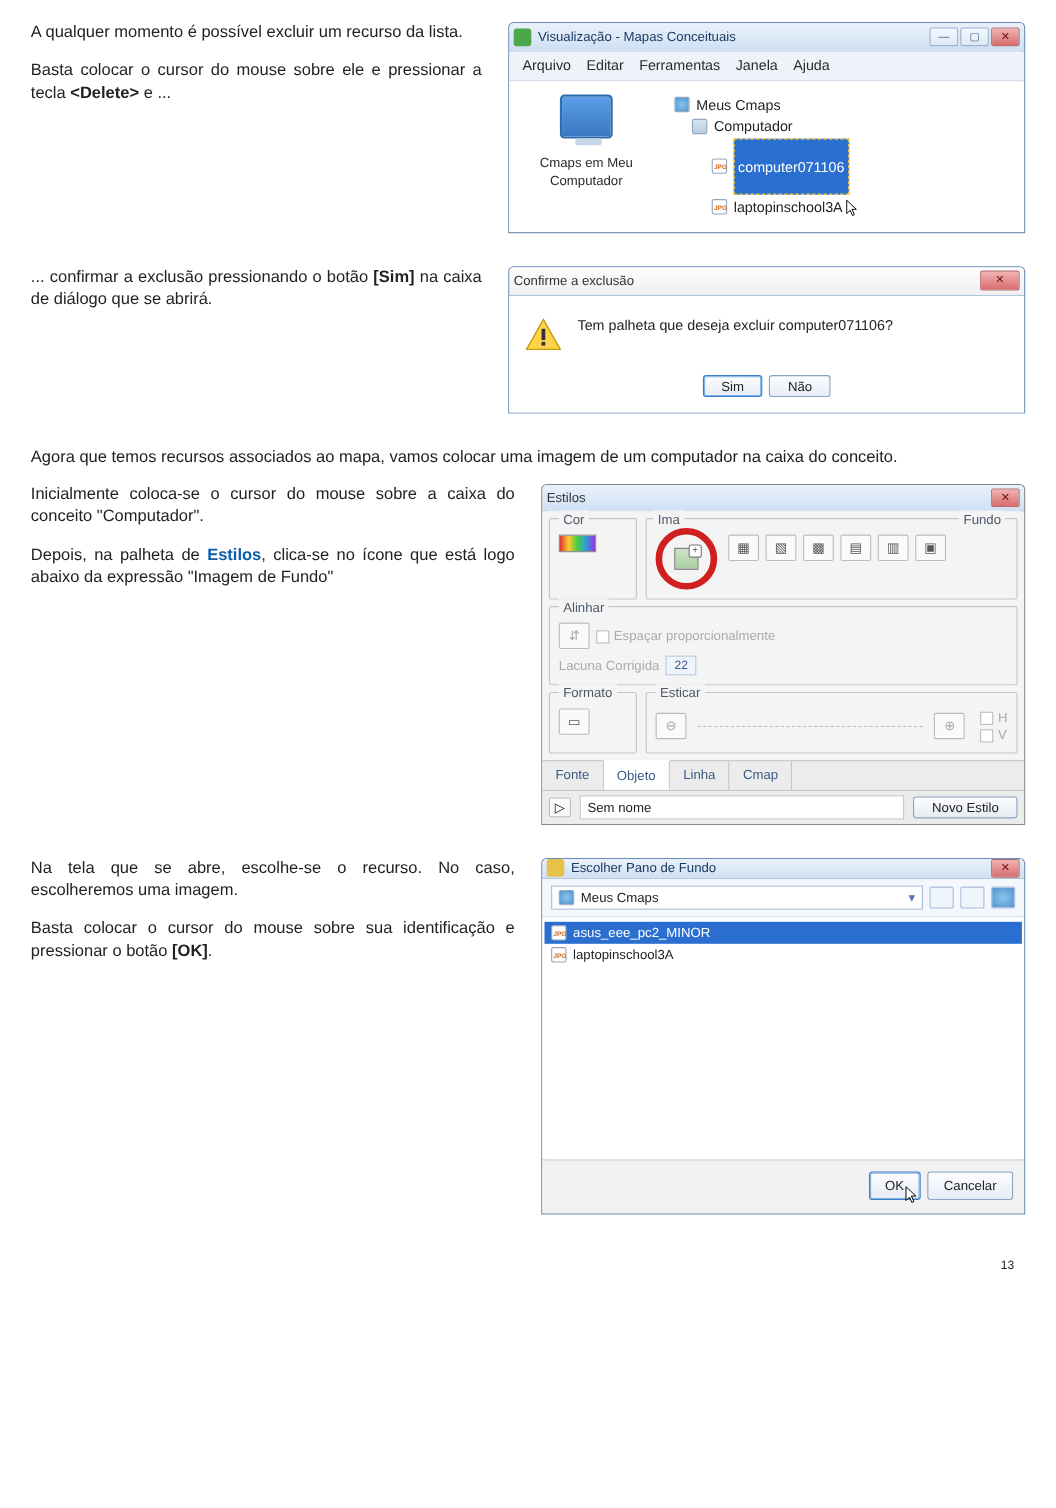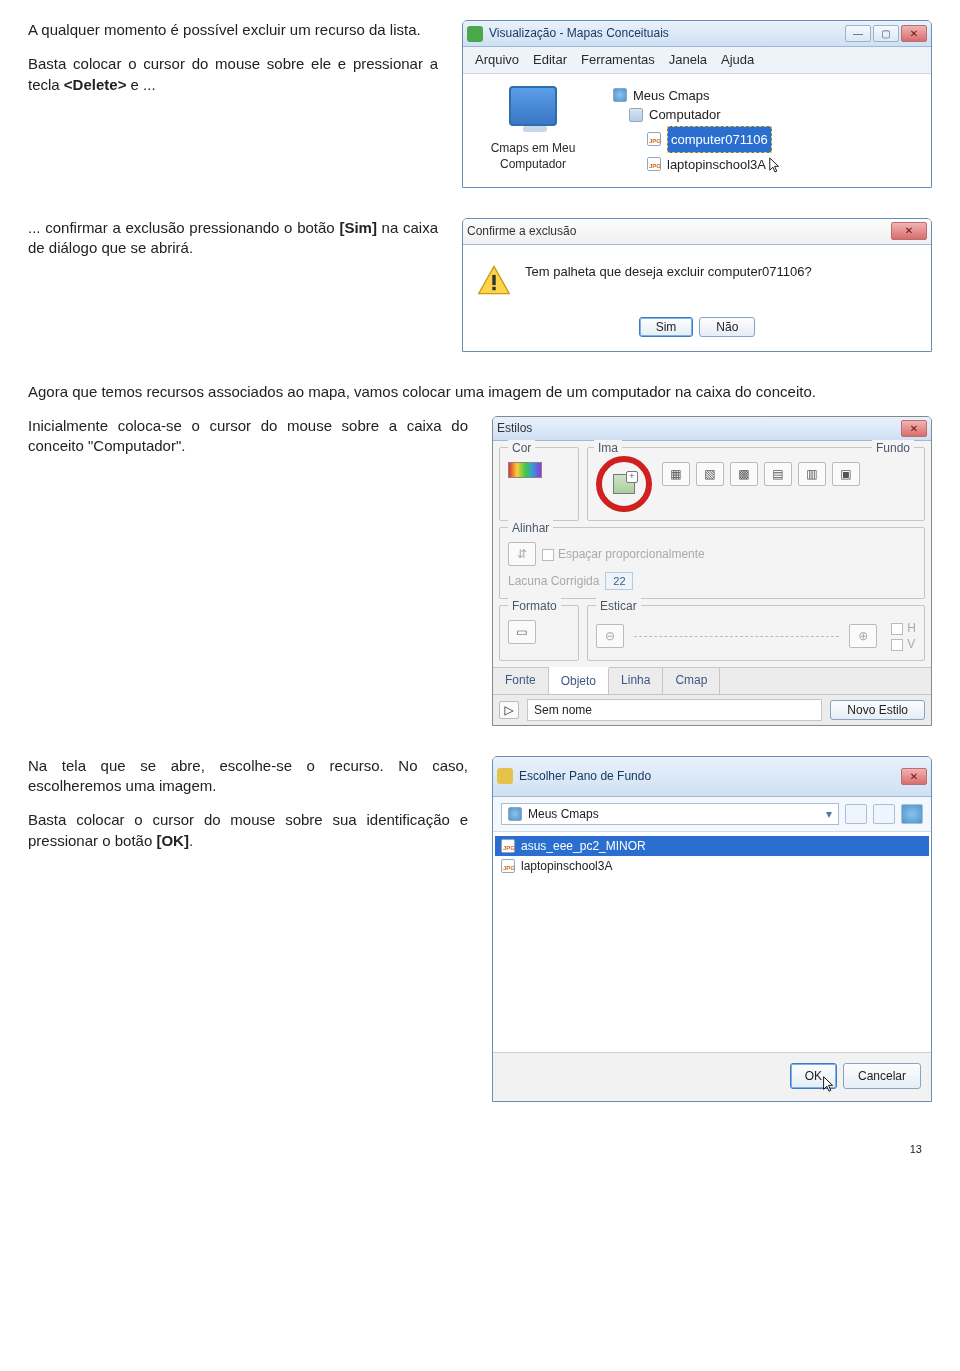--- a/index.html
+++ b/index.html
@@ -66,21 +66,21 @@
   }
   .desktop-ico .monitor::after{
     content:""; display:block; width:24px; height:6px;
     background:#c7d7e7; margin:2px auto 0; border-radius:2px;
     position:absolute; bottom:-8px; left:12px;
   }
   .tree { font-size:13px; }
   .tree .node { display:flex; align-items:center; gap:6px; padding:1px 2px; }
   .tree .indent1 { margin-left:16px; }
   .tree .indent2 { margin-left:34px; }
-  .tree .sel { background:#2a6fd0; color:#fff; border:1px dashed #ffcc33; padding:4px 3px;}
+  .tree .sel { background:#2a6fd0; color:#fff; border:1px dashed #ffcc33; padding:16px 3px;}
   .ico-sm { width:14px; height:14px; background:#e0e7f0; border:1px solid #93a6bf; border-radius:2px; display:inline-block;}
   .ico-globe { background: radial-gradient(#89c4ec,#4f93d0);}
   .ico-box { background: linear-gradient(#d7e4f3,#b8cce4);}
   .ico-jpg { background: #fff; position:relative;}
   .ico-jpg::after{content:"JPG"; font-size:6px; position:absolute; bottom:0; left:1px; color:#d06a1b; font-weight:bold;}
   .cursor { display:inline-block; margin-left:-4px; }
   .cursor svg { width:14px; height:18px; vertical-align:middle;}
 
   
   .fig2 { width: 470px; }
@@ -135,21 +135,21 @@
     font-size:11px; text-align:center; line-height:17px; color:#3a5a85;}
   .tabs { display:flex; border-top:1px solid #c6c6c6; background:#ececec; }
   .tab { padding:4px 12px; font-size:12px; color:#3a5a85; border-right:1px solid #c6c6c6;}
   .tab.active { background:#fff; border-top:2px solid #fff; margin-top:-1px;}
   .footerbar { display:flex; align-items:center; gap:8px; padding:4px 6px;
     background:#ececec; border-top:1px solid #c6c6c6;}
   .footerbar .grow { flex:1; }
 
   
   .fig4 { width:440px; border:1px solid #6b8cb5; border-radius:5px 5px 0 0;}
-  .fig4 .titlebar { height:40px; }
+  .fig4 .titlebar { height:18px; }
   .fig4-toolbar { display:flex; align-items:center; gap:6px; padding:6px 8px;
     background:#f4f7fb; border-bottom:1px solid #d0dbe8;}
   .combo { flex:1; display:flex; align-items:center; gap:6px;
     border:1px solid #a7bedb; background:#fff; padding:2px 6px; font-size:12px;}
   .combo .chev { margin-left:auto; color:#5577a5;}
   .tool-ico { width:22px; height:20px; border:1px solid #a7bedb; background:#eef5fc;
     border-radius:2px;}
   .filelist { min-height:220px; background:#fff; padding:4px 2px;}
   .file-row { display:flex; align-items:center; gap:6px; padding:2px 6px; font-size:12px;}
   .file-row.sel { background:#2a6fd0; color:#fff;}
@@ -253,20 +253,23 @@
       </div>
     </div>
   </div>
 </div>
 
 <div class="para">Agora que temos recursos associados ao mapa, vamos colocar uma imagem de um computador na caixa do conceito.</div>
 
 <div class="row">
   <div class="txt">
     <div class="para">Inicialmente coloca-se o cursor do mouse sobre a caixa do conceito "Computador".</div>
+    <div class="para">
+      <span>Depois, na palheta de </span><span class="blue-bold">Estilos</span><span>, clica-se no ícone que está logo abaixo da expressão "Imagem de Fundo"</span>
+    </div>
   </div>
   <div class="fig">
     <div class="window fig3">
       <div class="titlebar">
         <span class="title" style="color:#333">Estilos</span>
         <div class="winbtns">
             <div class="winbtn close">✕</div>
           </div>
       </div>
       <div class="fig3-body">

